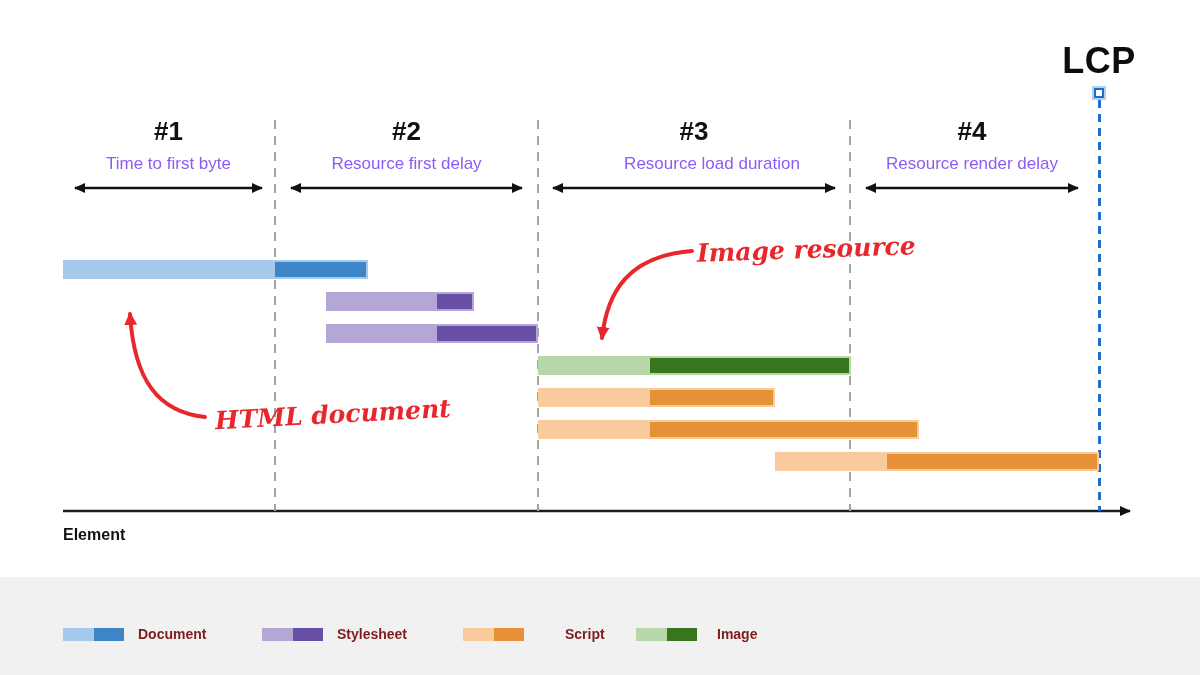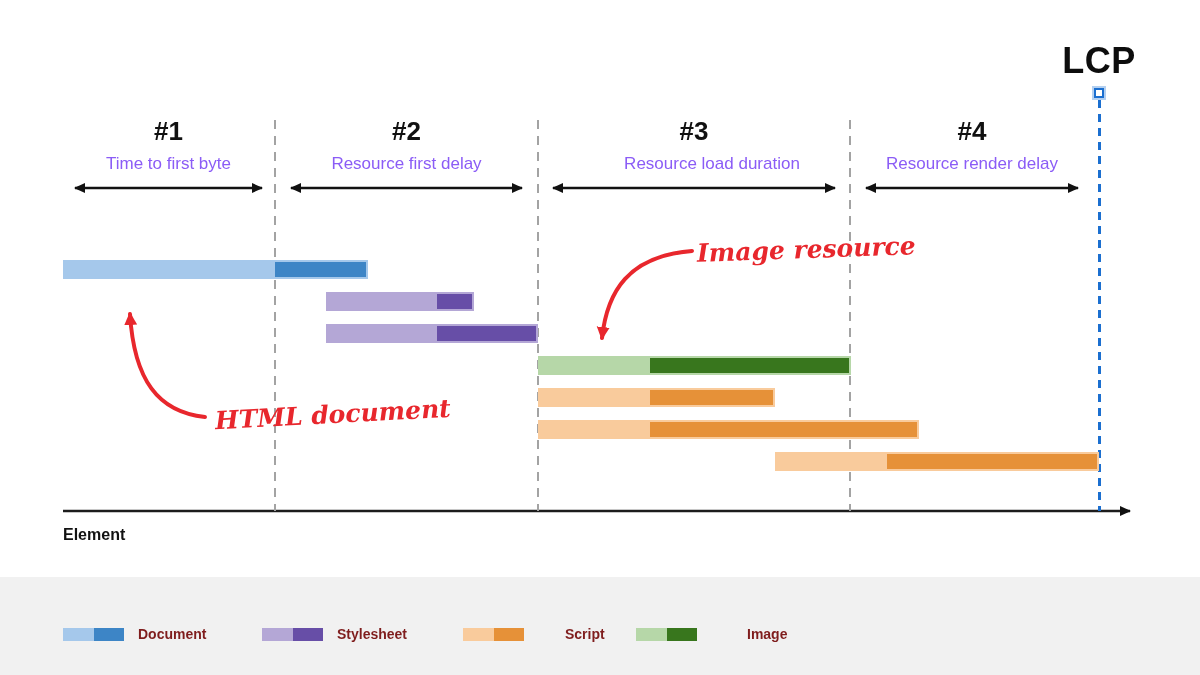--- a/index.html
+++ b/index.html
@@ -175,16 +175,16 @@
       <div class="legend-label" style="left: 337px;">Stylesheet</div>
       <div class="legend-swatch" style="left: 463px;">
         <div class="half l" style="background: rgb(249, 203, 156);"></div>
         <div class="half d" style="background: rgb(230, 145, 56);"></div>
       </div>
       <div class="legend-label" style="left: 537px; margin-left: 28px;">Script</div>
       <div class="legend-swatch" style="left: 636px;">
         <div class="half l" style="background: rgb(182, 215, 168);"></div>
         <div class="half d" style="background: rgb(56, 118, 29);"></div>
       </div>
-      <div class="legend-label" style="left: 747px;">Image</div>
+      <div class="legend-label" style="left: 717px;">Image</div>
     </div>
 
 </div>
 
 </body></html>

